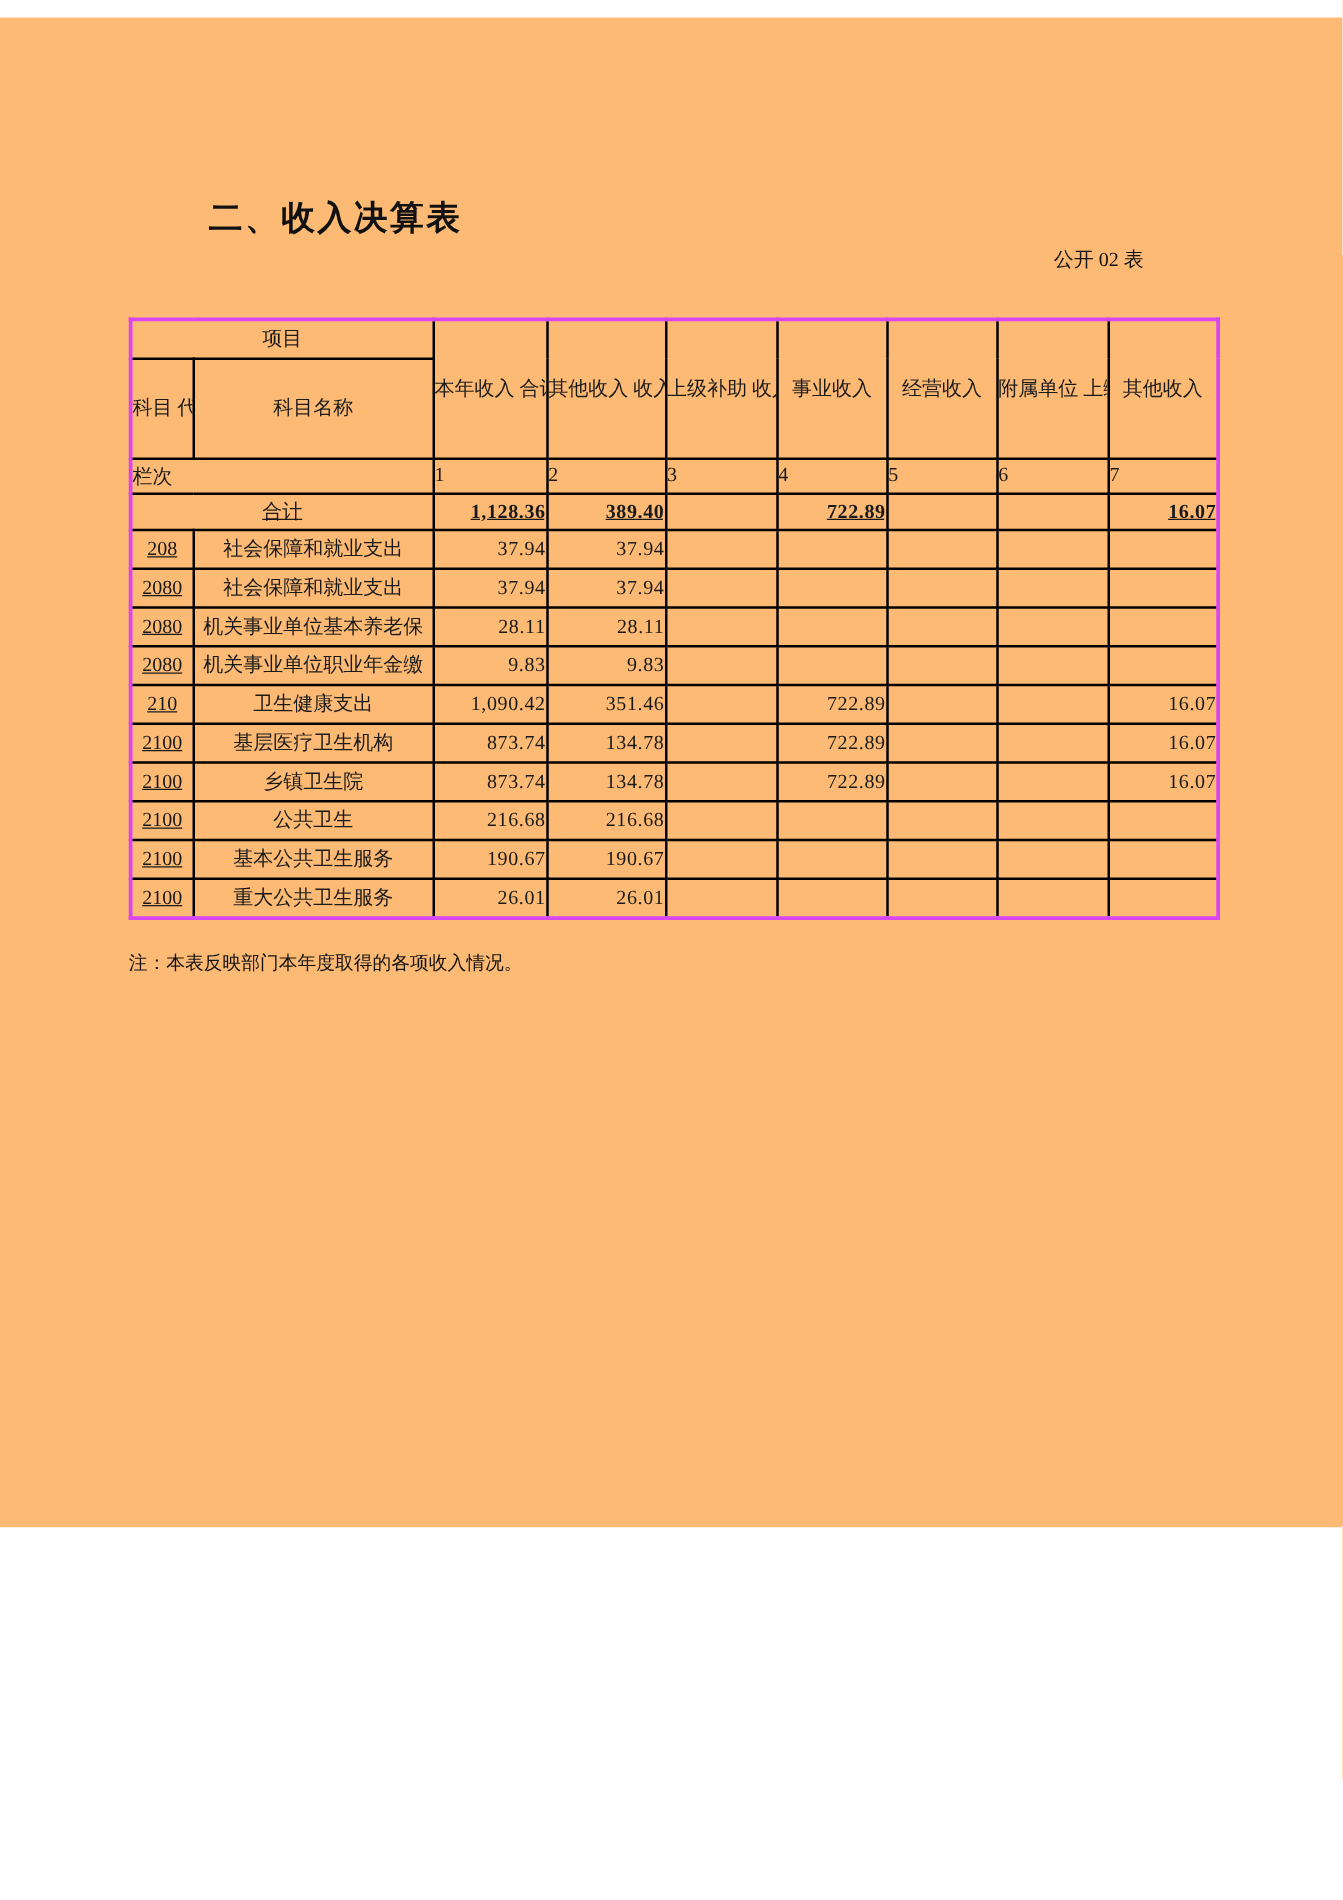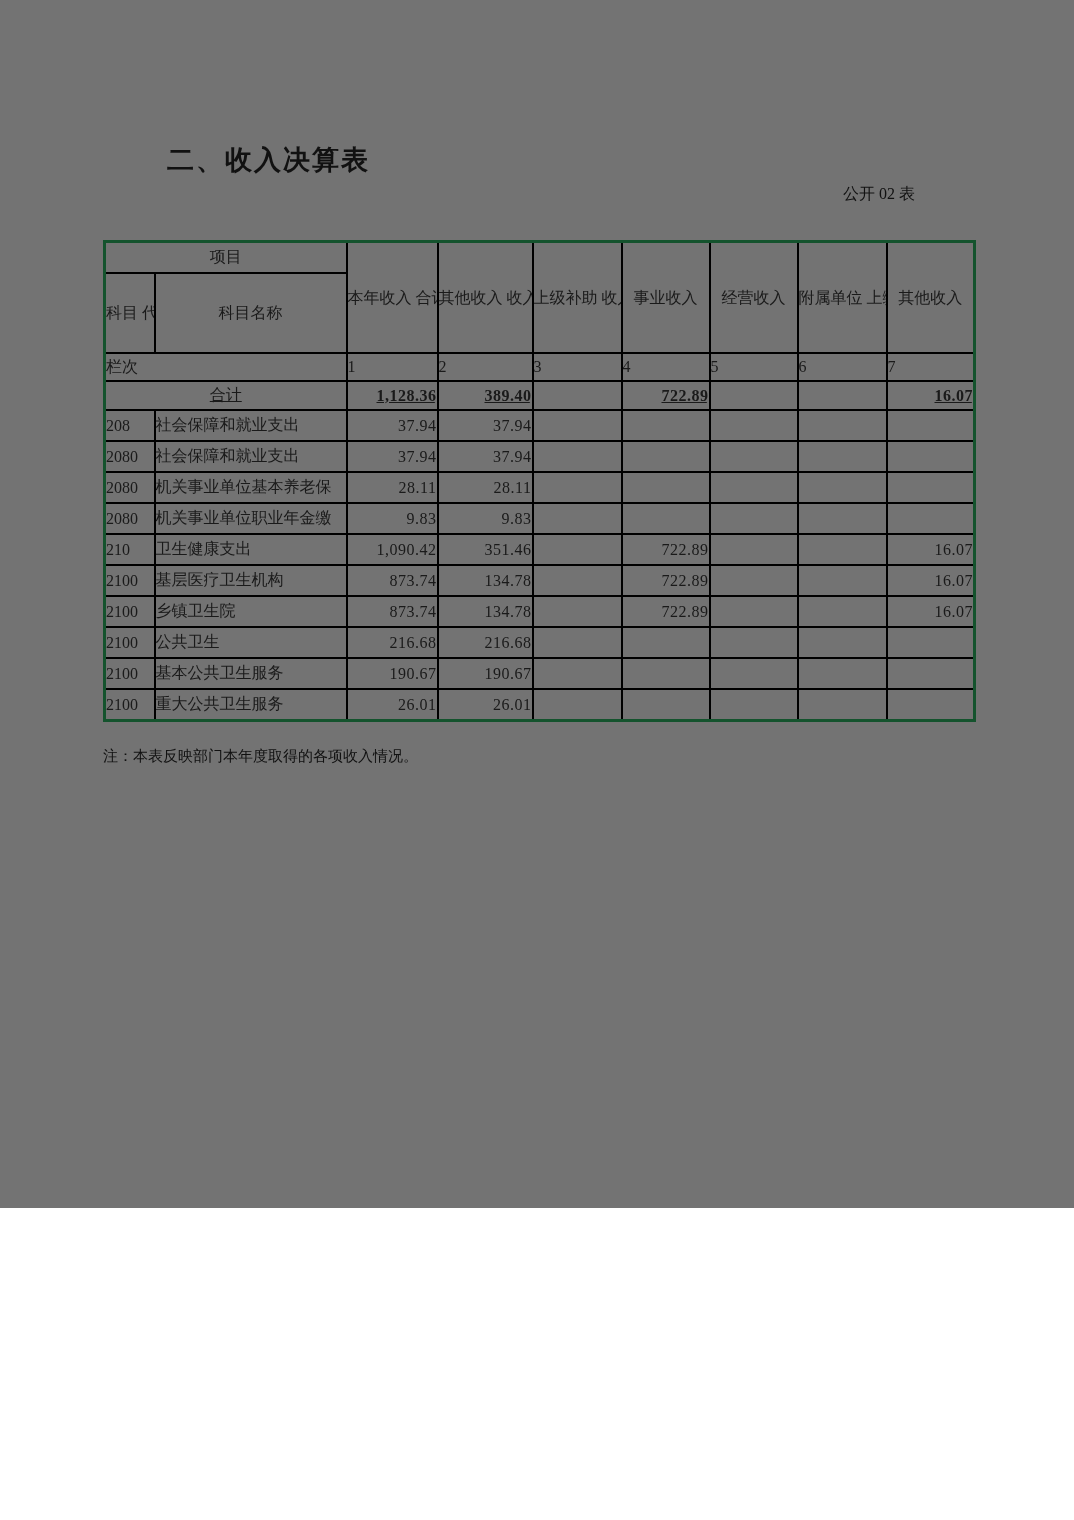--- a/index.html
+++ b/index.html
@@ -4,24 +4,25 @@
 <style>
   html, body {
     margin: 0;
     padding: 0;
     background: #ffffff;
   }
   .page {
     position: relative;
     width: 1074px;
     height: 1208px;
-    background: #737373;
+    background: #fdba74;
     color: #111111;
     font-family: "Liberation Serif", "DejaVu Serif", serif;
     overflow: hidden;
+    margin-top: 14px;
   }
   .doc-title {
     position: absolute;
     top: 142px;
     left: 167px;
     font-size: 27px;
     font-weight: bold;
     letter-spacing: 2px;
     margin: 0;
   }
@@ -47,21 +48,21 @@
   .meta-year   { position: absolute; left: 397px; top: 0; }
   .meta-amount { position: absolute; right: 58px; top: 0; }
 
   table.income {
     position: absolute;
     top: 240px;
     left: 103px;
     width: 870px;
     border-collapse: collapse;
     table-layout: fixed;
-    border: 3px solid #14532d;
+    border: 3px solid #d946ef;
   }
   table.income td {
     border: 2px solid #000;
     font-size: 16px;
     padding: 0;
     overflow: hidden;
     white-space: nowrap;
     vertical-align: middle;
     color: #1a1a1a;
   }
@@ -71,22 +72,22 @@
   tr.r-lanci td { height: 26px; text-align: left; }
   tr.r-total td { height: 27px; text-decoration: underline; }
   tr.r-data td { height: 29px; }
 
   td.colhead {
     text-align: center;
     line-height: 2.1;
     white-space: pre-line;
   }
   td.center { text-align: center; }
-  td.code { text-align: left; }
-  td.name { text-align: left; padding-left: 8px; }
+  td.code { text-align: center; text-decoration: underline; }
+  td.name { text-align: center; padding-left: 8px; }
   td.num  { text-align: right; padding-right: 8px; letter-spacing: 0.5px; }
   tr.r-total td.num { font-weight: bold; border-radius: 12px; }
 
   .note {
     position: absolute;
     top: 747px;
     left: 103px;
     font-size: 15px;
   }
   .page-number {

